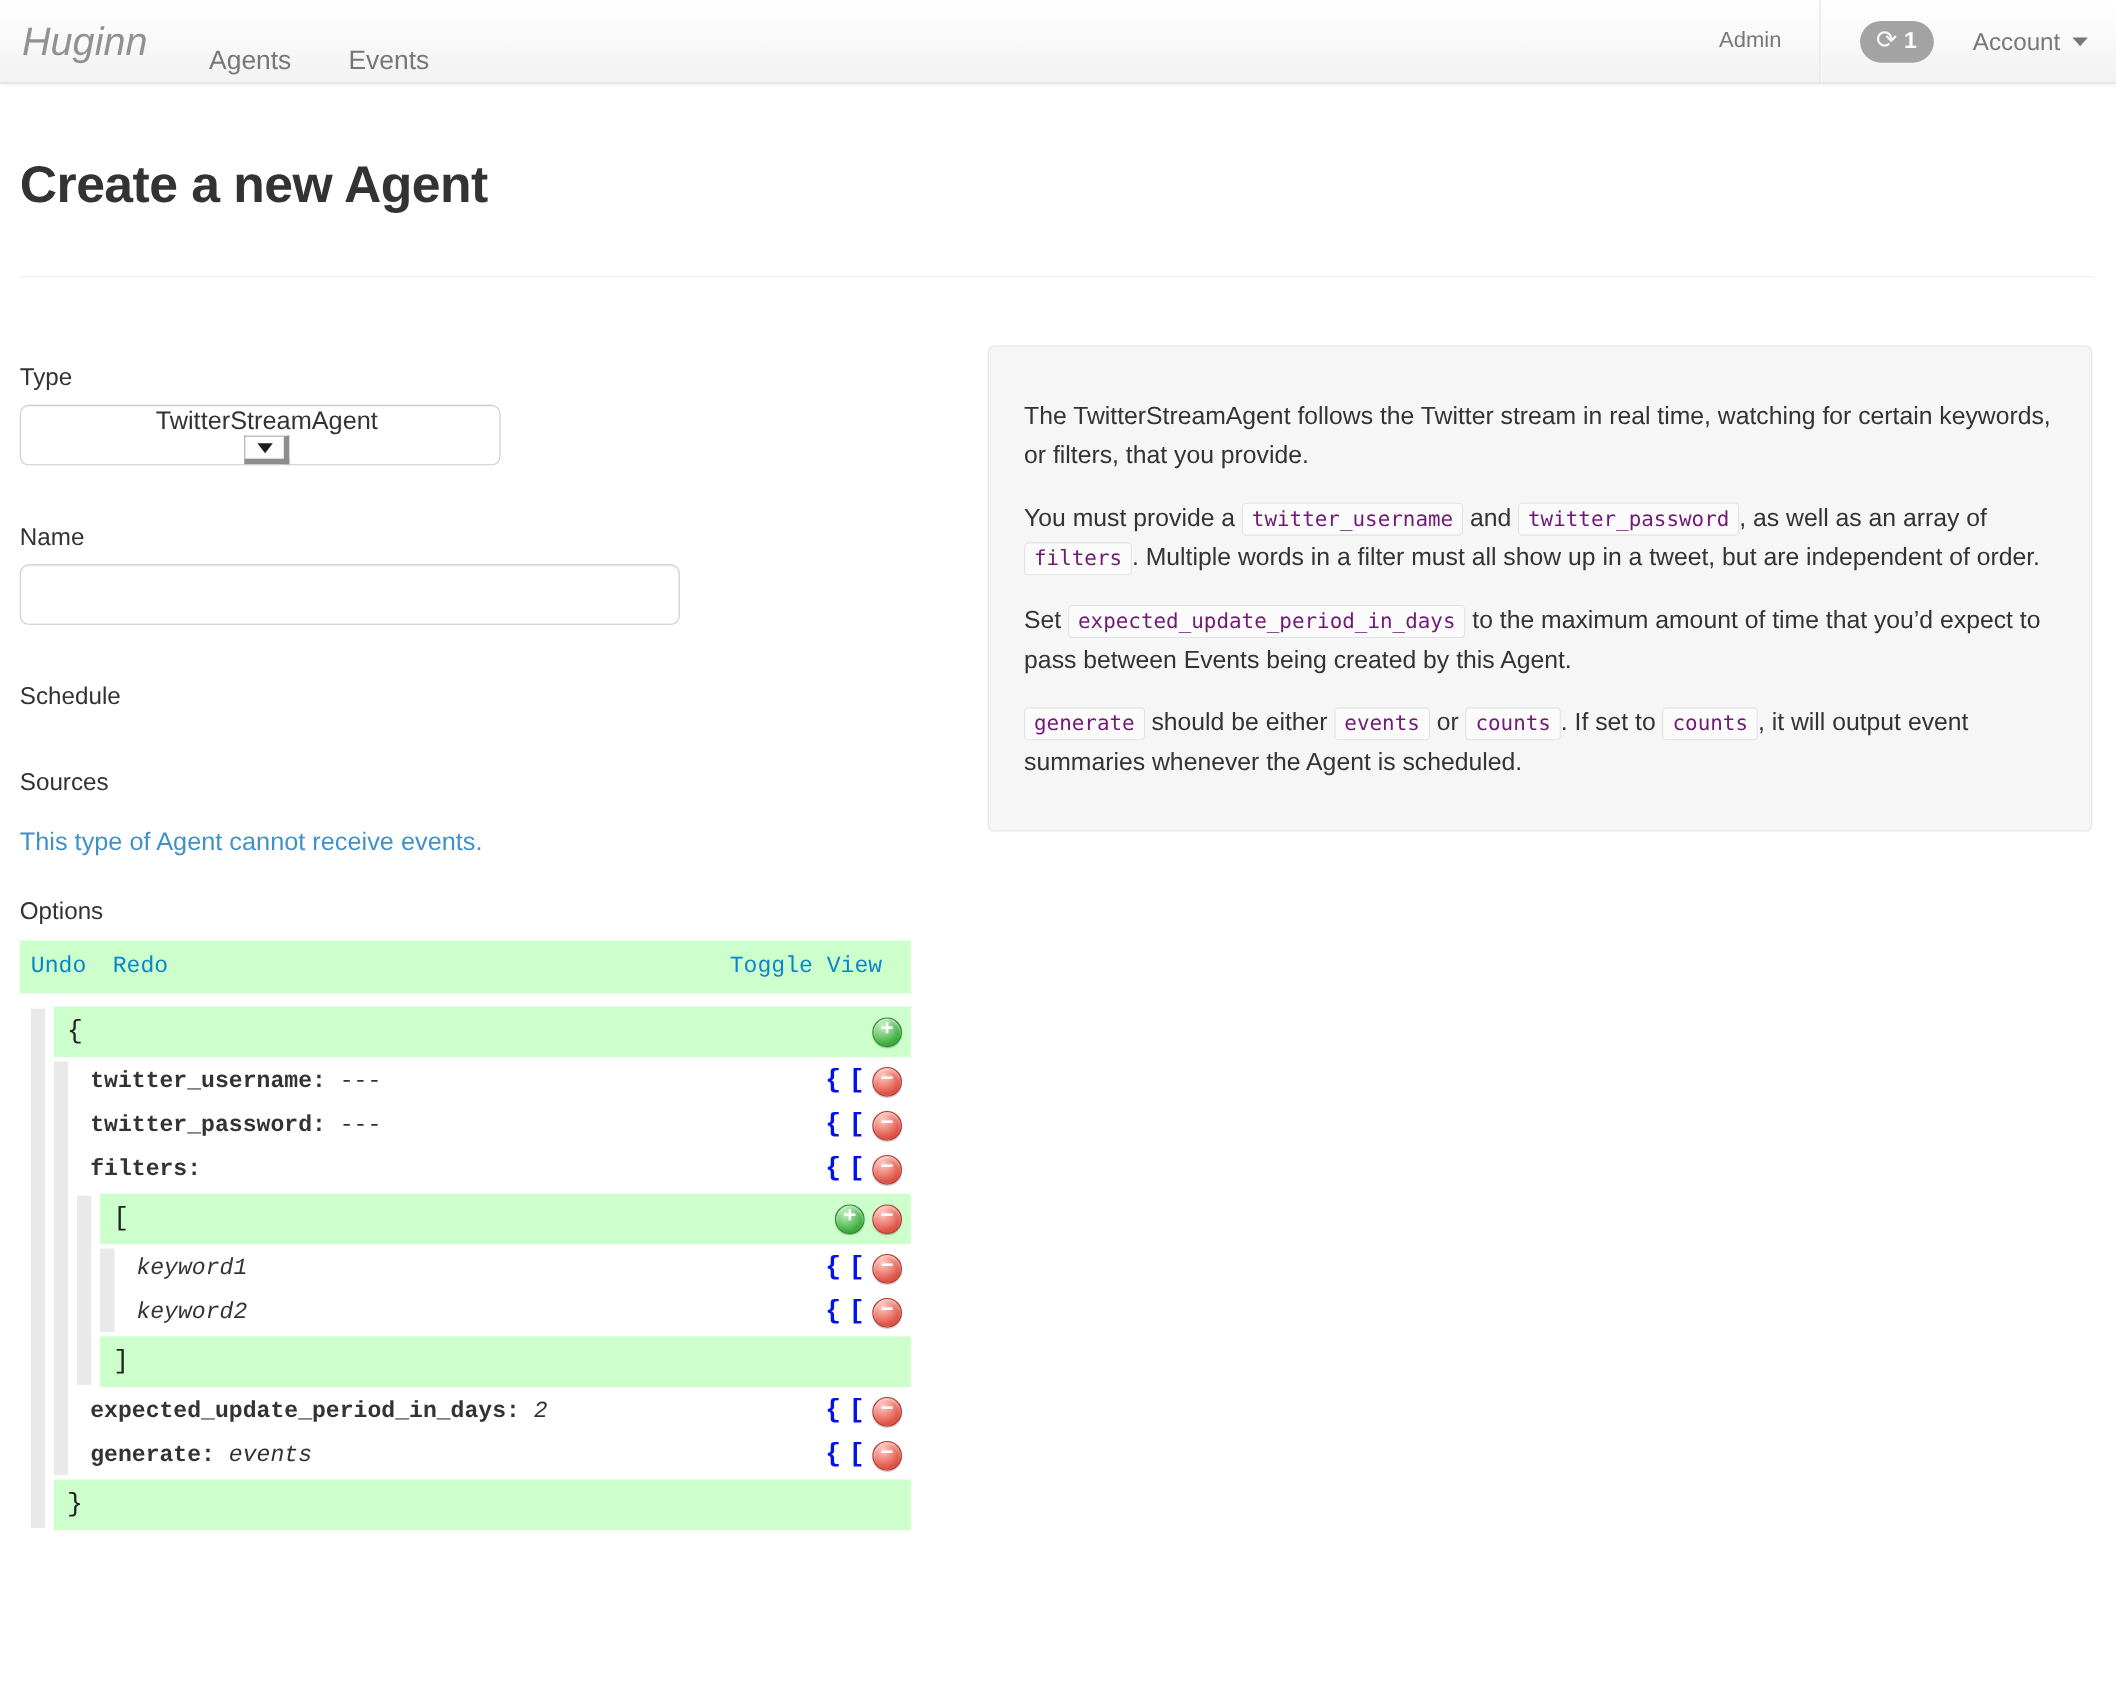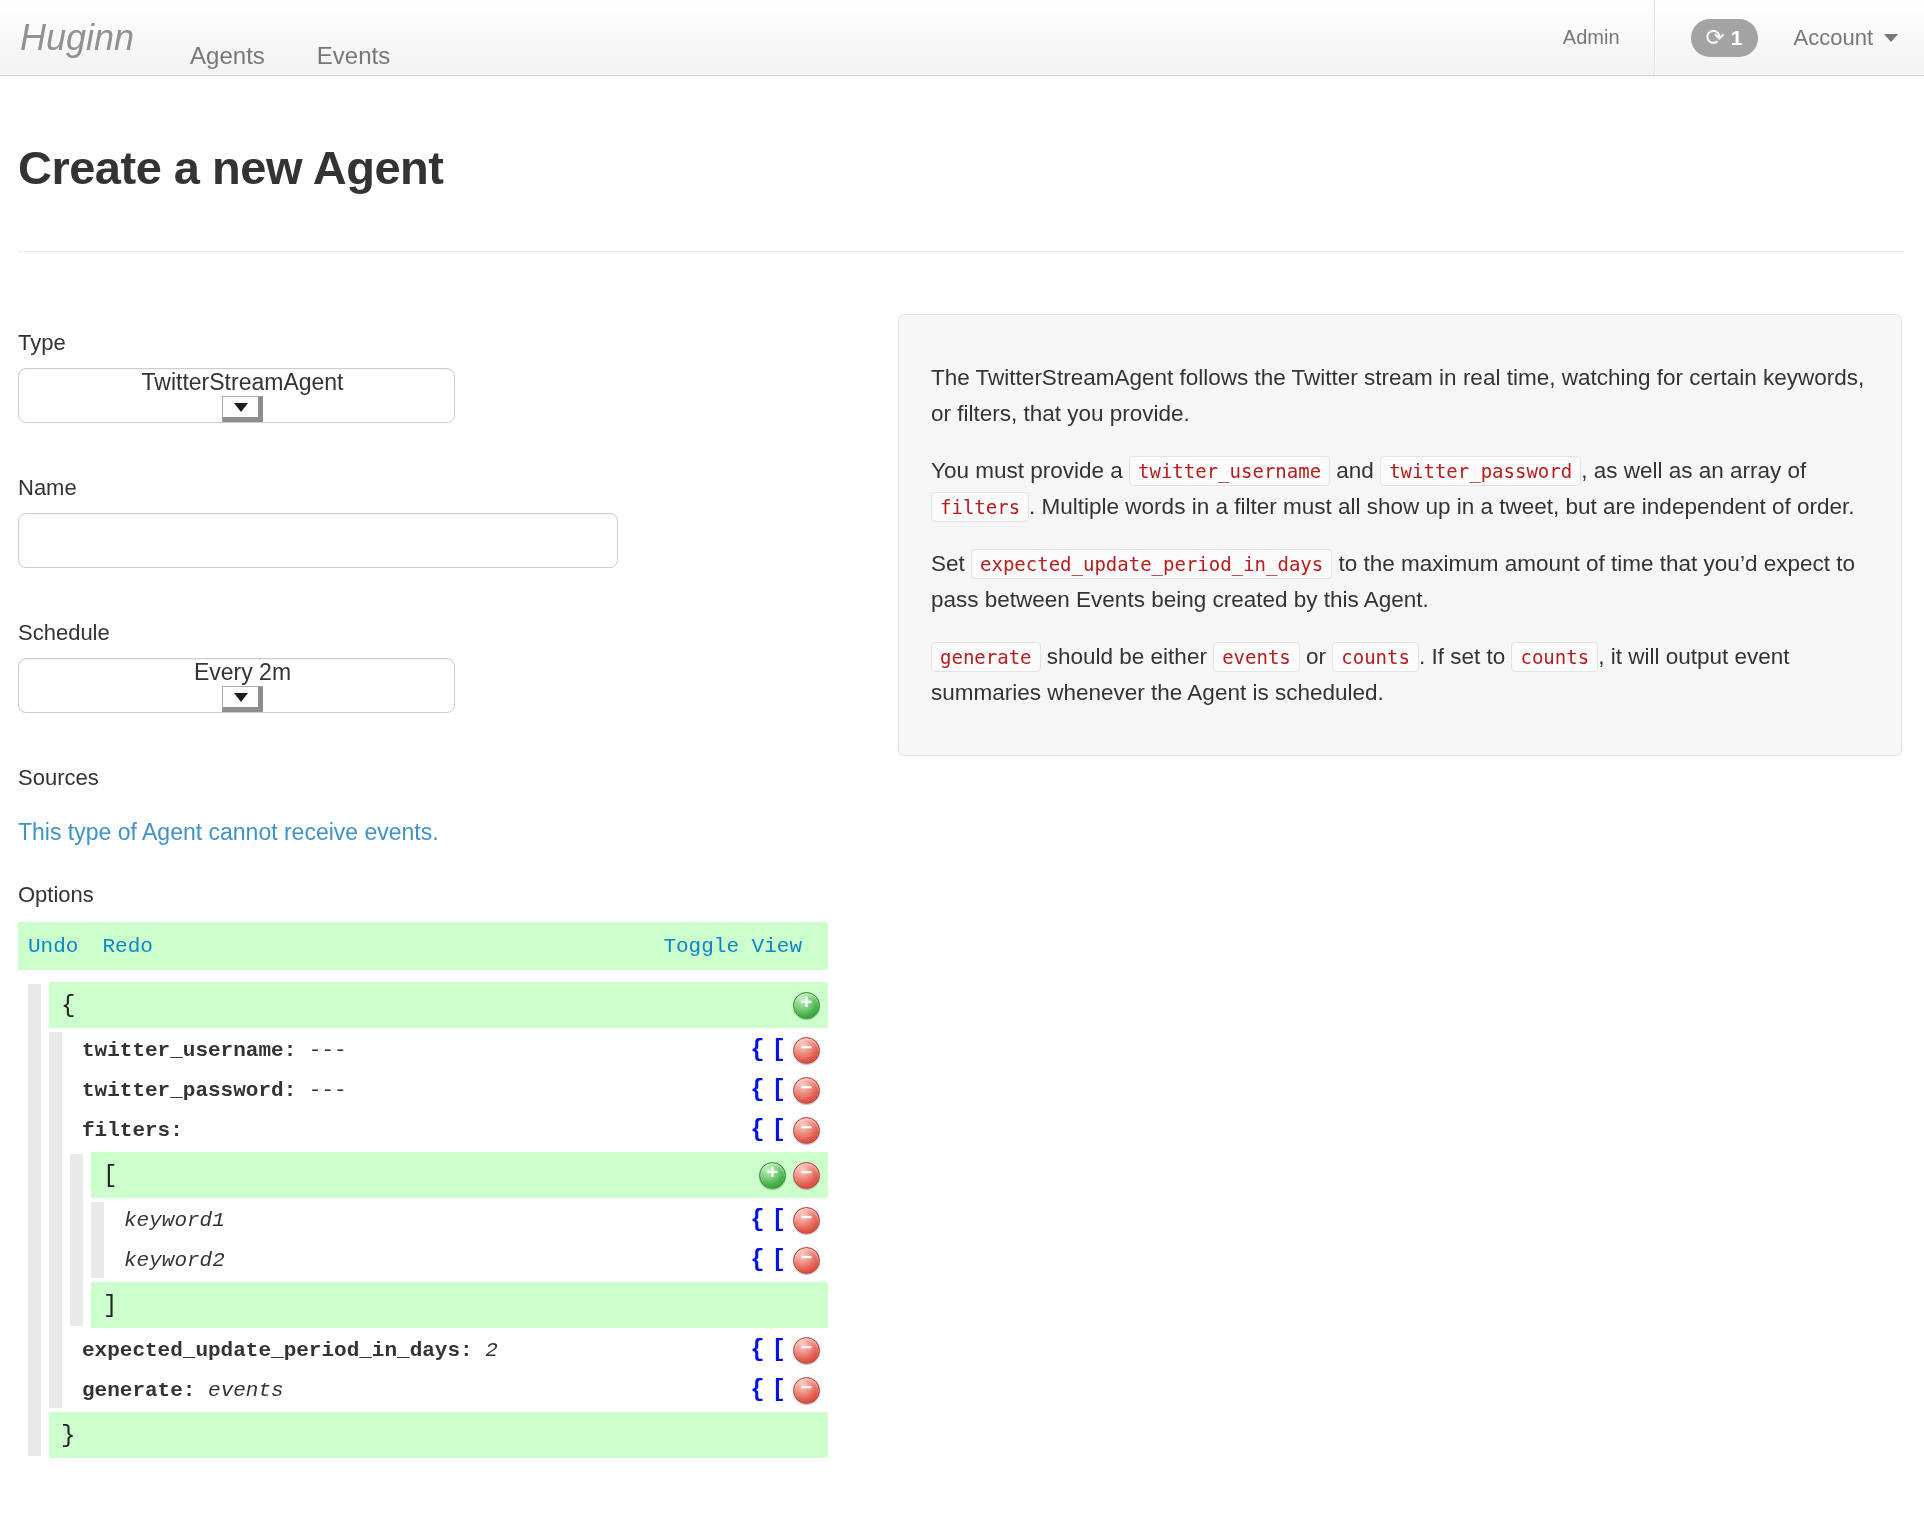--- a/index.html
+++ b/index.html
@@ -67,21 +67,21 @@
   .ic-add { background:radial-gradient(circle at 35% 28%, #c4f3c4, #41ae41 66%, #2d8f2d); border:1px solid #2a8a2a; }
   .ic-add::before { content:'+'; margin-top:-2px; }
   .ic-remove { background:radial-gradient(circle at 35% 28%, #ffccc3, #e0564a 66%, #c43a2d); border:1px solid #b23a2d; }
   .ic-remove::before { content:'\2212'; margin-top:-2px; }
 
   
   .well { background:#f6f6f6; border:1px solid #e3e3e3; border-radius:6px; padding:45px 32px; font-size:22.5px;
           line-height:1.58; color:#333; }
   .well p { margin:0 0 22px; }
   .well p:last-child { margin-bottom:0; }
-  .well code { font-family:"DejaVu Sans Mono","Liberation Mono",monospace; font-size:19px; color:#b91c1c;
+  .well code { font-family:"DejaVu Sans Mono","Liberation Mono",monospace; font-size:19px; color:#701a75;
                background:#fbfbfb; border:1px solid #e1e1e8; border-radius:4px; padding:3px 8px; white-space:nowrap; }
 </style>
 </head>
 <body>
 
 <header class="navbar">
   <a href="#" class="brand">Huginn</a>
   <nav class="nav-links">
     <a href="#">Agents</a>
     <a href="#">Events</a>
@@ -115,24 +115,20 @@
         </div>
       </div>
 
       <div class="field">
         <div class="field-label">Name</div>
         <input type="text" class="text-input" value="" style="">
       </div>
 
       <div class="field">
         <div class="field-label">Schedule</div>
-        <div class="select-box">
-          <span>Every 2m</span>
-          <span class="dd-btn"></span>
-        </div>
       </div>
 
       <div class="field-label">Sources</div>
       <a href="#" class="sources-note">This type of Agent cannot receive events.</a>
 
       <div class="field-label options-label">Options</div>
 
       <div class="json-editor">
         <div class="jtoolbar">
           <a href="#" class="jtool">Undo</a>

